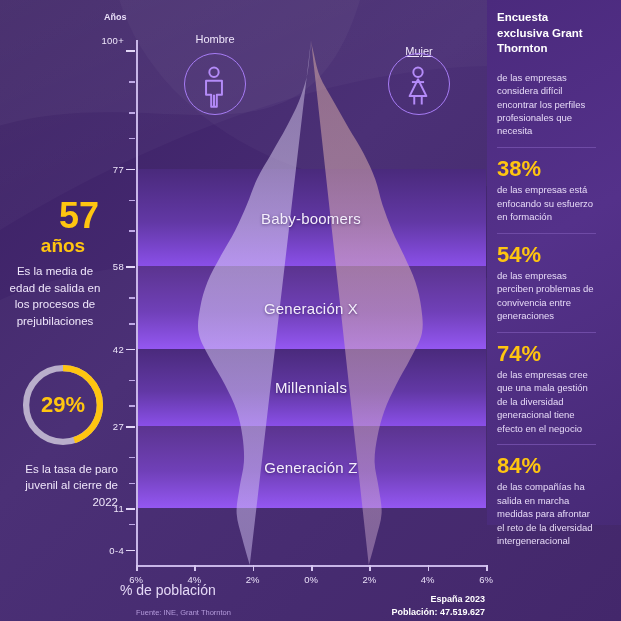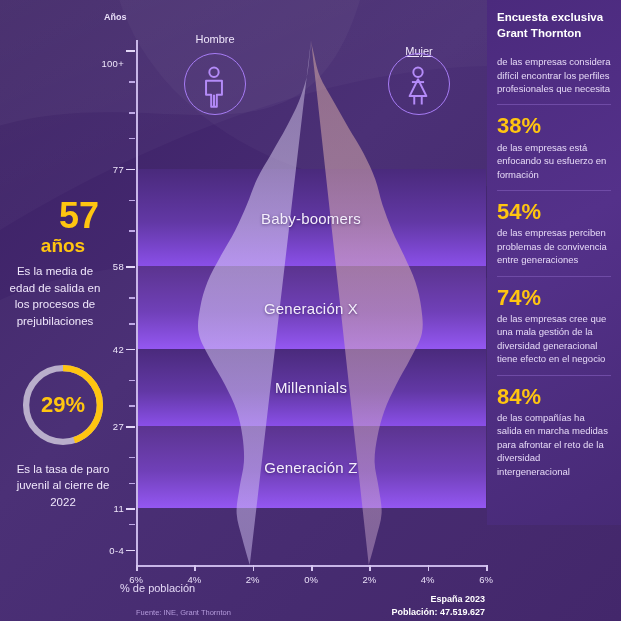--- a/index.html
+++ b/index.html
@@ -30,29 +30,29 @@
   .big-yellow{color:#ffc510;font-weight:bold;line-height:1;}
   .stat-body{color:#efe6fb;font-size:11.5px;line-height:1.45;}
 
   .donut-wrap{position:relative;width:90px;height:90px;margin:0 auto;}
   .donut-txt{position:absolute;inset:0;display:flex;align-items:center;justify-content:center;
              color:#ffc510;font-size:22px;font-weight:bold;}
 
   
   #rcol{position:absolute;left:487px;top:0;width:134px;height:525px;
         background:linear-gradient(150deg,#4b2a7d 0%,#54318a 45%,#472a76 100%);
-        padding:10px 0 0 0;box-sizing:border-box;}
+        padding:10px 15px 0 0;box-sizing:border-box;}
   .rc-head{color:#ffffff;font-size:11.5px;font-weight:bold;line-height:1.35;margin:0 10px 14px 10px;}
   .fact{margin:0 10px;padding-bottom:9px;}
   .fact + .fact{border-top:1px solid #6f4ba6;padding-top:9px;}
   .fact-pct{color:#ffc510;font-size:22px;font-weight:bold;line-height:1.05;margin-bottom:3px;}
   .fact-txt{color:#e6daf7;font-size:9.5px;line-height:1.42;}
 
   
-  .axis-caption{position:absolute;color:#e4d8f6;font-size:11px;}
+  .axis-caption{position:absolute;color:#e4d8f6;font-size:14px;}
   .source{position:absolute;color:#b49bdc;font-size:7.5px;}
   .foot-r{position:absolute;text-align:right;color:#ffffff;font-size:9px;font-weight:bold;line-height:1.5;}
 
   .icon-circle{position:absolute;width:62px;height:62px;border-radius:50%;
                border:1.8px solid #a77cf5;box-sizing:border-box;}
   .icon-cap{position:absolute;color:#efe6fb;font-size:11px;transform:translateX(-50%);}
 </style>
 </head>
 <body>
 
@@ -72,21 +72,21 @@
   </svg>
 
   <div class="lcol">
 
     <div style="margin-top:198px;">
       <div class="big-yellow" style="font-size:36px;padding-left:32px;">57</div>
       <div class="big-yellow" style="font-size:19px;margin-top:2px;">años</div>
       <div class="stat-body" style="margin:8px 24px 0 8px;">Es la media de edad de salida en los procesos de prejubilaciones</div>
     </div>
 
-    <div style="margin-top:30px;">
+    <div style="margin-top:30px;text-align:right;">
       <div class="donut-wrap">
         <svg viewBox="0 0 100 100" width="90" height="90">
           <circle cx="50" cy="50" r="41" fill="none" stroke="#b9aecb" stroke-width="7"></circle>
           <circle id="donut-arc" cx="50" cy="50" r="41" fill="none" stroke="#ffc510" stroke-width="7" stroke-linecap="butt" transform="rotate(-90 50 50)" stroke-dasharray="115.9 257.6"></circle>
         </svg>
         <div class="donut-txt">29%</div>
       </div>
       <div class="stat-body" style="margin:11px 8px 0 8px;">Es la tasa de paro juvenil al cierre de 2022</div>
     </div>
   </div>
@@ -120,21 +120,21 @@
     <div id="genlabels">
         <div class="genlabel" style="top: 177.574px;">Baby-boomers</div>
         <div class="genlabel" style="top: 267.647px;">Generación X</div>
         <div class="genlabel" style="top: 347.426px;">Millennials</div>
         <div class="genlabel" style="top: 427.206px;">Generación Z</div>
       </div>
 
     <div class="axis-line" style="left:0;top:0;width:1.5px;height:525px;"></div>
     <div id="yticks">
         <div class="ytick major" style="top: 10.2941px;"></div>
-        <div class="ylabel" style="top: 23px;">100+</div>
+        <div class="ylabel" style="top: 0;">100+</div>
         <div class="ytick major" style="top: 128.676px;"></div>
         <div class="ylabel" style="top: 128.676px;">77</div>
         <div class="ytick major" style="top: 226.471px;"></div>
         <div class="ylabel" style="top: 226.471px;">58</div>
         <div class="ytick major" style="top: 308.824px;"></div>
         <div class="ylabel" style="top: 308.824px;">42</div>
         <div class="ytick major" style="top: 386.029px;"></div>
         <div class="ylabel" style="top: 386.029px;">27</div>
         <div class="ytick major" style="top: 468.382px;"></div>
         <div class="ylabel" style="top: 468.382px;">11</div>

